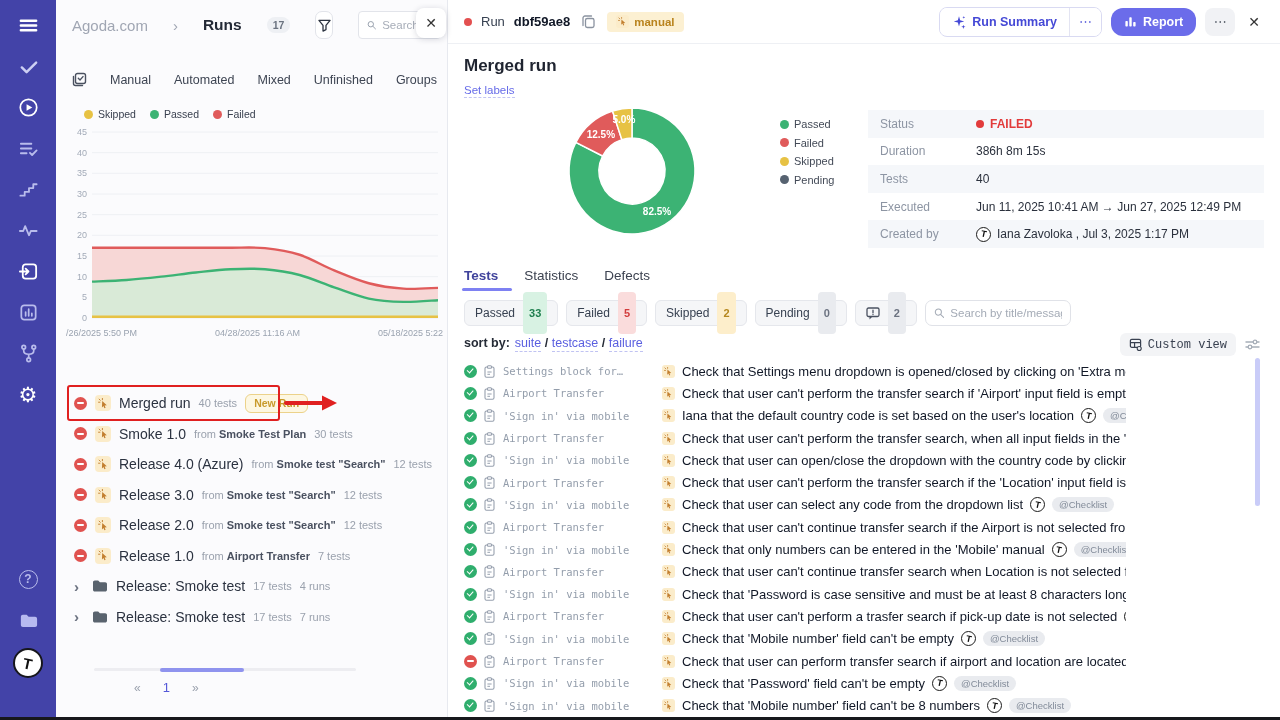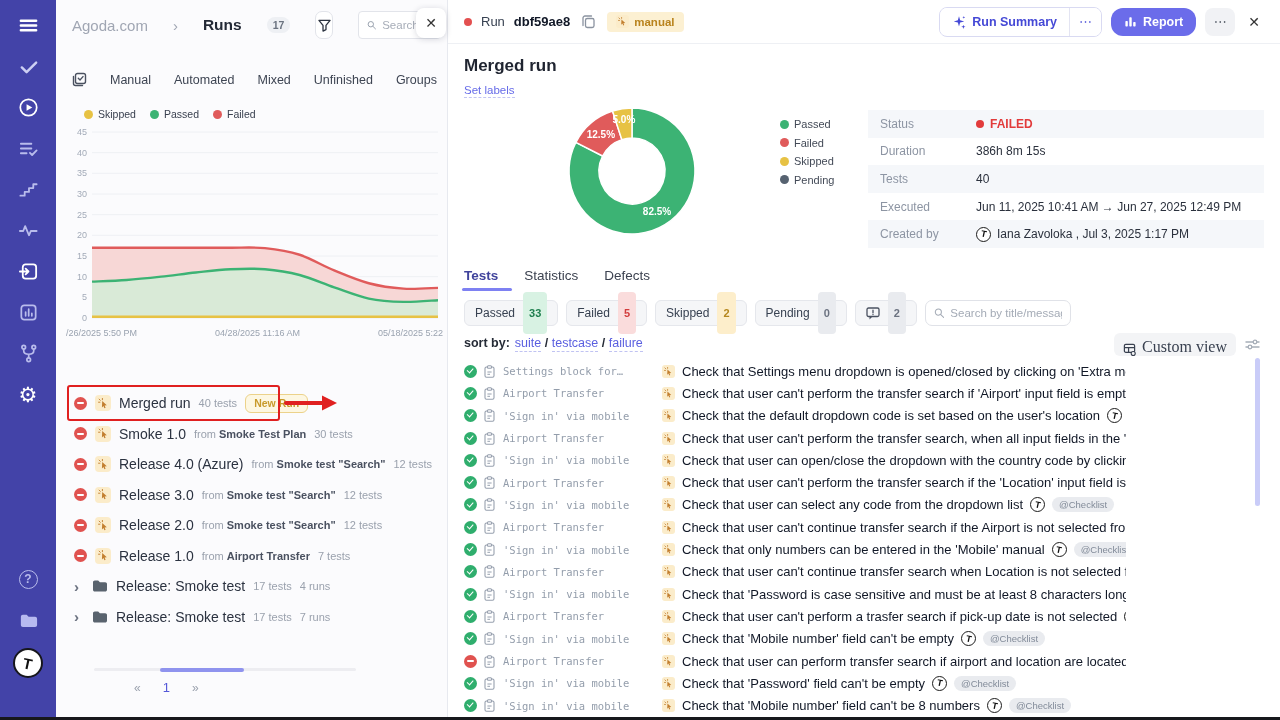--- a/index.html
+++ b/index.html
@@ -124,23 +124,23 @@
   .cnt.yellow{background:#fdeecb;color:#b5871e}
   .cnt.gray{background:#e9ebef;color:#6b7280}
   .r-search{display:flex;align-items:center;gap:6px;border:1px solid #e0e2e8;border-radius:7px;height:26px;
     padding:0 8px;background:#fff;width:146px}
   .r-search input{border:0;outline:0;width:100%;font-size:11.5px;background:transparent;color:#333;
     font-family:"Liberation Sans",sans-serif}
   .r-search input::placeholder{color:#a4abb6}
   .sort-row{position:absolute;left:16px;top:336px;font-size:12.5px;color:#252b36;display:flex;gap:5px;align-items:center}
   .sort-row b{font-weight:bold}
   .sort-lnk{color:#5a5fe0;cursor:pointer;border-bottom:1px dashed #c0c3f2;padding-bottom:1px}
-  .custom-view{position:absolute;right:44px;top:333px;display:flex;align-items:flex-end;gap:6px;height:23px;
-    background:#f3f4f6;border:0;border-radius:6px;padding:0 9px;font-size:16px;color:#394150;cursor:pointer;
-    font-family:Liberation Serif, serif}
+  .custom-view{position:absolute;right:44px;top:333px;display:flex;align-items:center;gap:6px;height:23px;
+    background:#f3f4f6;border:0;border-radius:6px;padding:0 9px;font-size:12px;color:#394150;cursor:pointer;
+    font-family:Liberation Mono, monospace}
   .sliders-btn{position:absolute;right:18px;top:336px;background:none;border:0;cursor:pointer;padding:2px}
   .tlist{position:absolute;left:16px;top:360px;width:662px}
   .t-row{height:22.3px;display:flex;align-items:center;gap:7px;white-space:nowrap;overflow:hidden;cursor:pointer}
   .suite{width:152px;flex:0 0 152px;font-family:"DejaVu Sans Mono","Liberation Mono",monospace;
     font-size:10.5px;color:#939dab;overflow:hidden}
   .ttl{font-size:13px;color:#111827}
   .chk-badge{background:#e9ebef;color:#828b99;font-size:9.5px;padding:2px 7px;border-radius:9px;flex:0 0 auto}
   .clip-ic{display:flex;flex:0 0 12px}
   .vscroll{position:absolute;left:807px;top:358px;width:5px;height:148px;background:#c9ccf8;border-radius:3px;cursor:grab}
   .bottom-strip{position:fixed;left:0;right:0;bottom:0;height:3px;background:#17181c;z-index:40}
@@ -591,21 +591,21 @@
             <path d="M3.4 7h4.2M3.4 9.3h2.6" stroke="#97a0ae" stroke-width="1"></path>
           </svg>
         </span>
         <span class="suite">'Sign in' via mobile</span>
         <span class="man-ic small">
           <svg viewBox="0 0 12 12">
             <path d="M4.6 3.4l5 4.6-2.4.3 1.1 2.4-1.3.5-1-2.4-1.7 1.5z" fill="#c27e2e"></path>
             <path d="M1.2 1.2l1.3 1.3M4.8 0.4v1.5M0.6 4.6h1.5" stroke="#c27e2e" stroke-width="1" stroke-linecap="round"></path>
           </svg>
         </span>
-        <span class="ttl">Check that the default dropdown code is set based on the user's location</span>
+        <span class="ttl">Iana that the default country code is set based on the user's location</span>
         <span class="mini-av">
           <span>T</span>
         </span>
         <span class="chk-badge">@Checklist</span>
       </div>
       <div class="t-row">
         <span class="st-check"></span>
         <span class="clip-ic">
           <svg width="11" height="13" viewBox="0 0 11 13">
             <rect x="1" y="2" width="9" height="10.3" rx="1.5" stroke="#97a0ae" stroke-width="1.1" fill="none"></rect>

